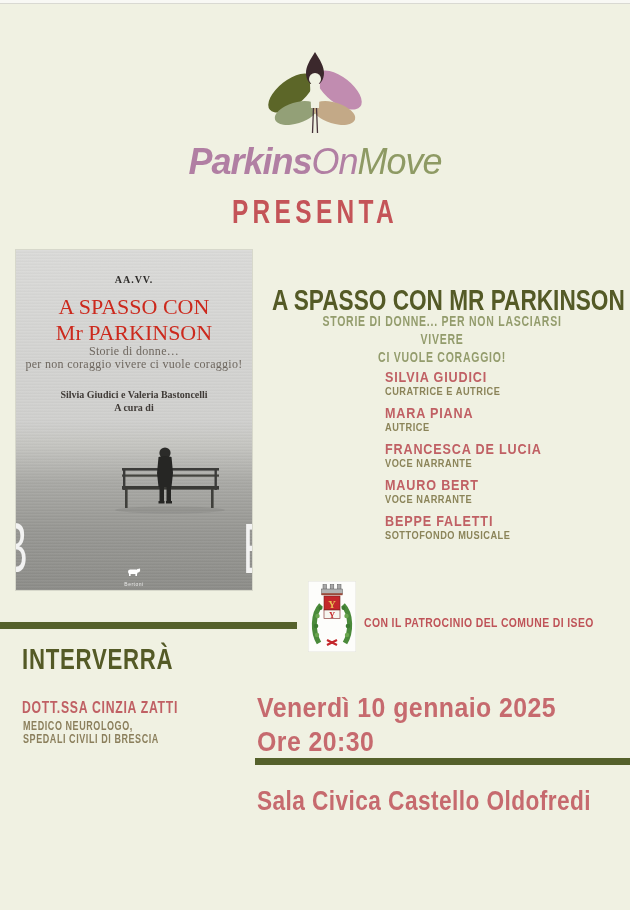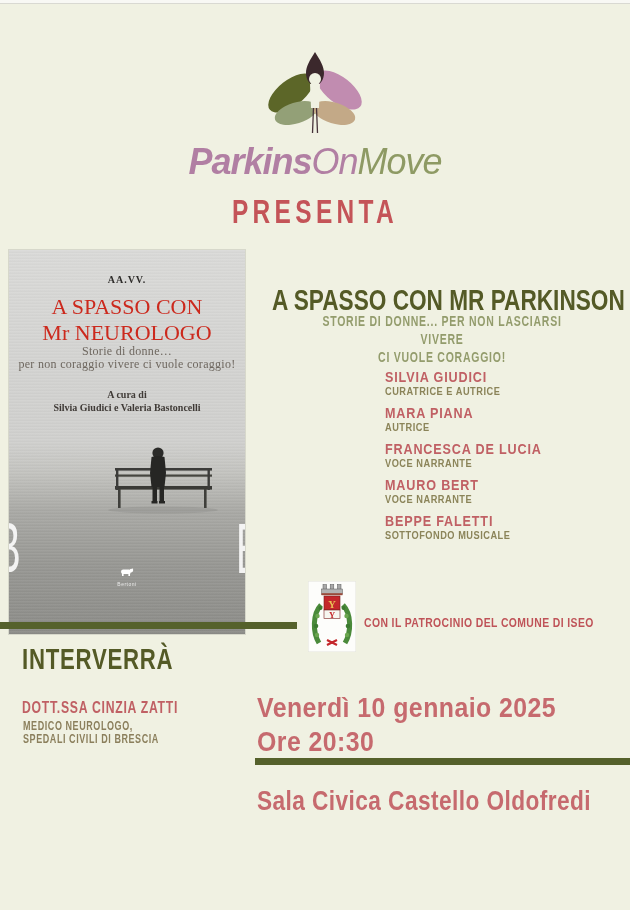--- a/index.html
+++ b/index.html
@@ -13,21 +13,21 @@
   .logo-svg{position:absolute;left:267px;top:46px;}
   .logotype{position:absolute;left:0;top:141px;width:630px;text-align:center;
     font-size:36px;font-style:italic;letter-spacing:-1px;}
   .logotype .p1{color:#b17fa3;font-weight:bold;}
   .logotype .p2{color:#b17fa3;font-weight:normal;}
   .logotype .p3{color:#8e9a64;font-weight:normal;}
   .presenta{position:absolute;left:0;top:192px;width:630px;text-align:center;
     color:#c45458;font-weight:bold;font-size:34px;letter-spacing:6px;
     transform:scaleX(.72);transform-origin:center top;}
   
-  .cover{position:absolute;left:9px;top:250px;width:236px;height:384px;overflow:hidden;
+  .cover{position:absolute;left:16px;top:250px;width:236px;height:340px;overflow:hidden;
     background:linear-gradient(180deg,#dadad8 0%,#d3d3d1 33%,#d0d0ce 50%,#c3c3bf 58%,#a9a9a5 68%,#979793 82%,#8c8c88 100%);
     box-shadow:0 0 0 1px rgba(0,0,0,.10);}
   .cover .scan{position:absolute;inset:0;
     background:repeating-linear-gradient(180deg,rgba(255,255,255,.05) 0 1px,rgba(0,0,0,.02) 2px 3px);}
   .cover .aavv{position:absolute;top:24px;width:100%;text-align:center;
     font-family:"Liberation Serif",serif;font-weight:bold;font-size:10px;letter-spacing:1px;color:#2e2c2a;}
   .cover .btitle{position:absolute;top:44px;width:100%;text-align:center;
     font-family:Liberation Serif, serif;font-size:22px;line-height:26px;color:#cc291d;}
   .cover .bsub{position:absolute;top:95px;width:100%;text-align:center;
     font-family:"Liberation Serif",serif;font-size:12px;line-height:13px;color:#6e675f;letter-spacing:.3px;}
@@ -89,29 +89,29 @@
     <span class="p1">Parkins</span><span class="p2">On</span><span class="p3">Move</span>
   </div>
 
   <div class="presenta">PRESENTA</div>
 
   <div class="cover">
     <div class="scan"></div>
     <div class="aavv">AA.VV.</div>
     <div class="btitle">
       <div>A SPASSO CON</div>
-      <div>Mr NEUROLOGO</div>
+      <div>Mr PARKINSON</div>
     </div>
     <div class="bsub">
       <div>Storie di donne…</div>
       <div>per non coraggio vivere ci vuole coraggio!</div>
     </div>
     <div class="bcur">
+      <div>Silvia Giudici e Valeria Bastoncelli</div>
       <div>A cura di</div>
-      <div>Silvia Giudici e Valeria Bastoncelli</div>
     </div>
     <svg class="scene" width="236" height="80" viewBox="0 0 236 80">
       <ellipse cx="154" cy="70" rx="55" ry="3.5" fill="rgba(0,0,0,0.07)"></ellipse>
       <rect x="106" y="28" width="97" height="2.6" fill="#3c3c3a"></rect>
       <rect x="106" y="34.5" width="97" height="2.2" fill="#45453f"></rect>
       <rect x="106" y="46" width="97" height="3.6" fill="#3a3a36"></rect>
       <rect x="107" y="28" width="2.4" height="22" fill="#3c3c3a"></rect>
       <rect x="198.5" y="28" width="2.4" height="22" fill="#3c3c3a"></rect>
       <rect x="109" y="49" width="2.6" height="19" fill="#3f3f3b"></rect>
       <rect x="195" y="49" width="2.6" height="19" fill="#3f3f3b"></rect>

